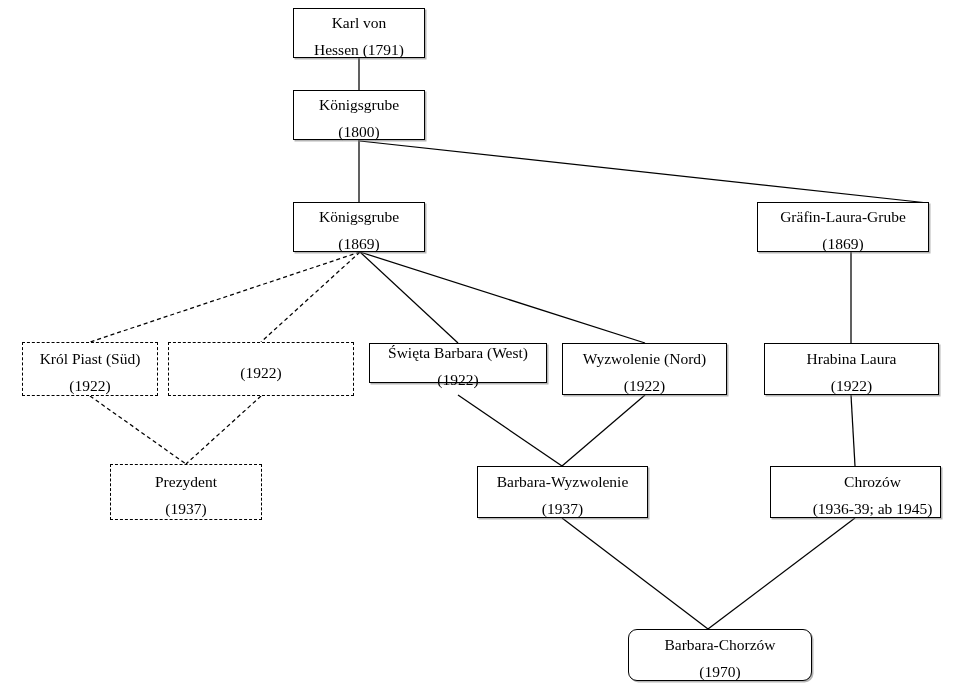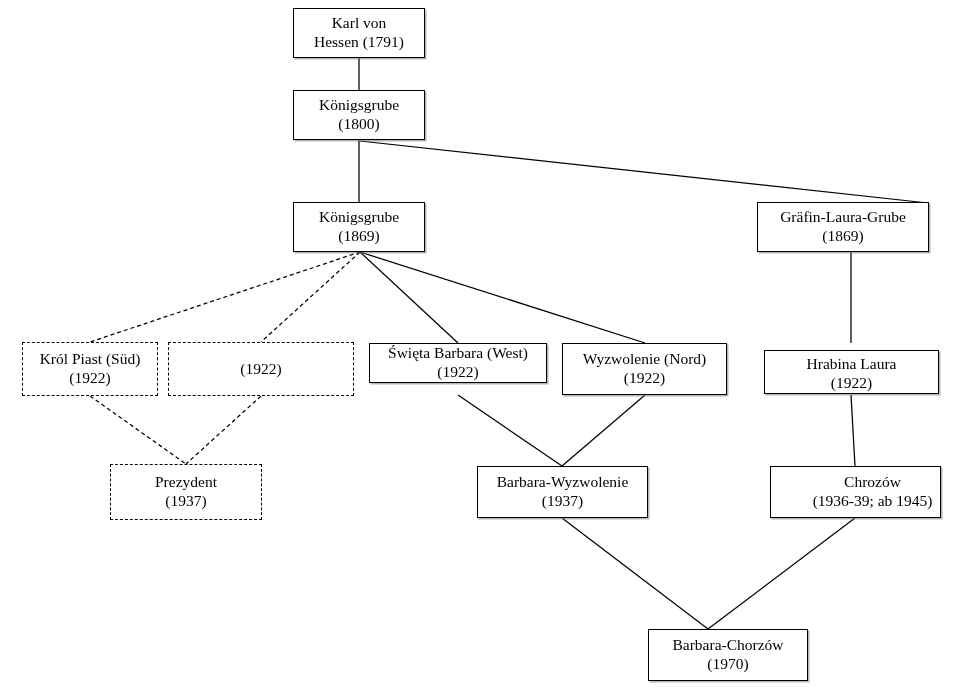--- a/index.html
+++ b/index.html
@@ -40,20 +40,21 @@
   .node.solid {
     border: 1.3px solid #000000;
     box-shadow: 1.5px 1.5px 0 0 rgba(120,120,120,0.55);
   }
   .node.dashed {
     border: 1.6px dashed #000000;
   }
   .node .l1, .node .l2 {
     display: block;
     white-space: nowrap;
+    margin-top: 8px;
   }
 </style>
 </head>
 <body>
 
 <div id="canvas">
   <svg id="edges" viewBox="0 0 960 688" width="960" height="688" xmlns="http://www.w3.org/2000/svg">
       <line x1="359" y1="58" x2="359" y2="90" stroke="#000000" stroke-width="1.25"></line>
       <line x1="359" y1="140" x2="359" y2="202" stroke="#000000" stroke-width="1.25"></line>
       <line x1="360" y1="141" x2="928" y2="203" stroke="#000000" stroke-width="1.25"></line>
@@ -95,34 +96,34 @@
         <span class="l2">(1922)</span>
       </div>
       <div class="node solid" style="left: 369px; top: 343px; width: 178px; height: 40px;">
         <span class="l1">Święta Barbara (West)</span>
         <span class="l2">(1922)</span>
       </div>
       <div class="node solid" style="left: 562px; top: 343px; width: 165px; height: 52px;">
         <span class="l1">Wyzwolenie (Nord)</span>
         <span class="l2">(1922)</span>
       </div>
-      <div class="node solid" style="left: 764px; top: 350px; width: 175px; height: 44px; justify-content: flex-end;">
+      <div class="node solid" style="left: 764px; top: 343px; width: 175px; height: 52px;">
         <span class="l1">Hrabina Laura</span>
         <span class="l2">(1922)</span>
       </div>
       <div class="node dashed" style="left: 110px; top: 464px; width: 152px; height: 56px;">
         <span class="l1">Prezydent</span>
         <span class="l2">(1937)</span>
       </div>
       <div class="node solid" style="left: 477px; top: 466px; width: 171px; height: 52px;">
         <span class="l1">Barbara-Wyzwolenie</span>
         <span class="l2">(1937)</span>
       </div>
       <div class="node solid" style="left: 770px; top: 466px; width: 171px; height: 52px; padding-left: 34px;">
         <span class="l1">Chrozów</span>
         <span class="l2">(1936-39; ab 1945)</span>
       </div>
-      <div class="node solid" style="left: 648px; top: 629px; width: 160px; height: 52px;">
+      <div class="node solid" style="left: 628px; top: 629px; width: 184px; height: 52px; border-radius: 9px;">
         <span class="l1">Barbara-Chorzów</span>
         <span class="l2">(1970)</span>
       </div>
     </div>
 </div>
 
 </body></html>

